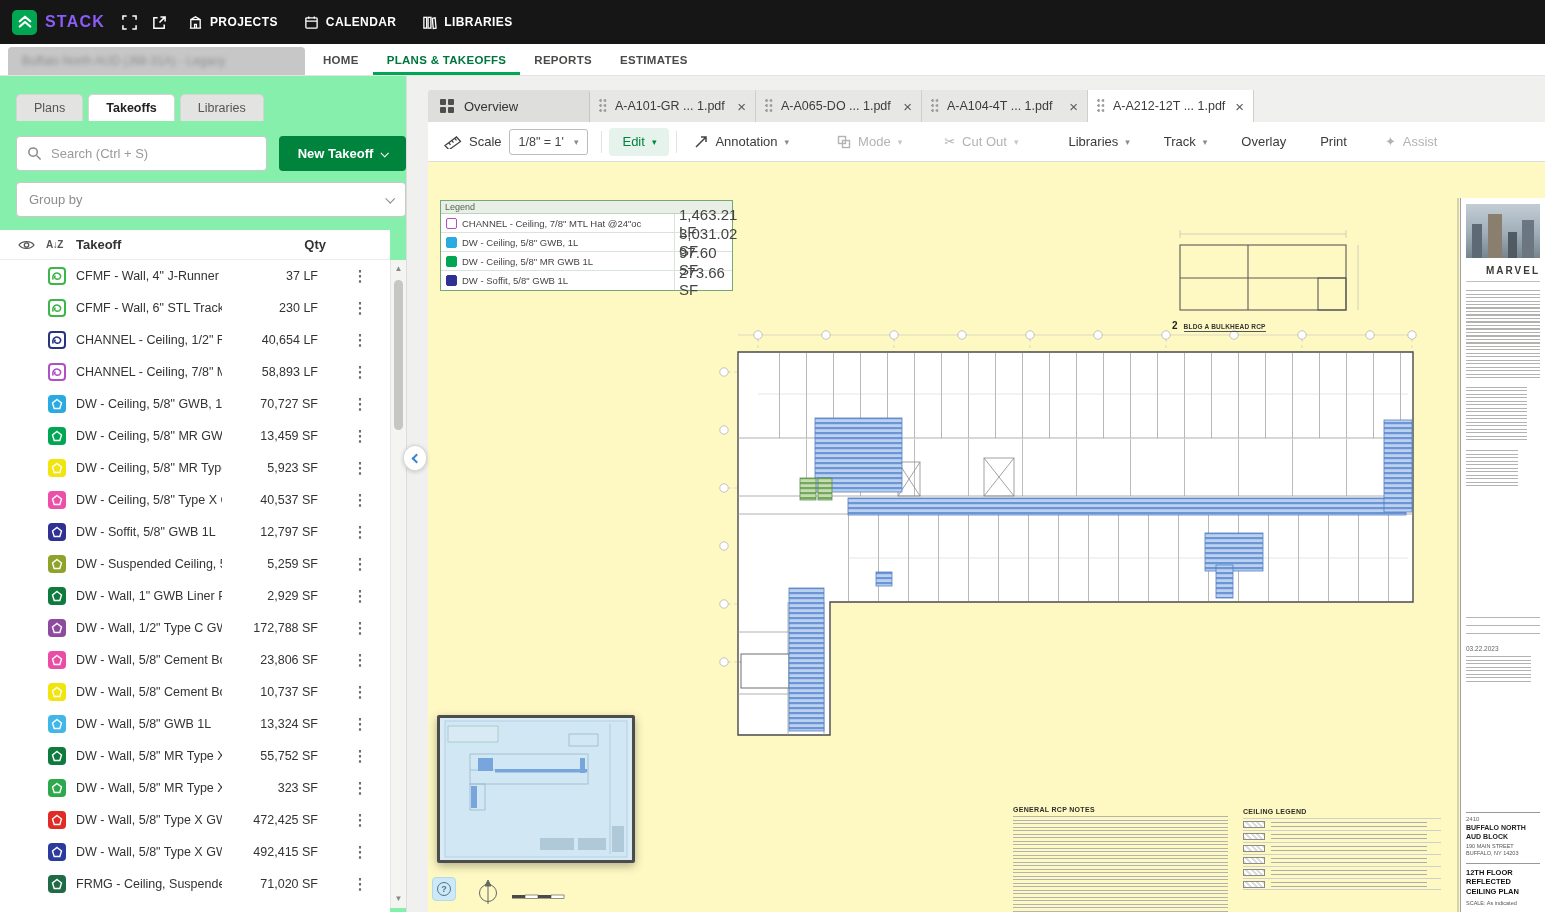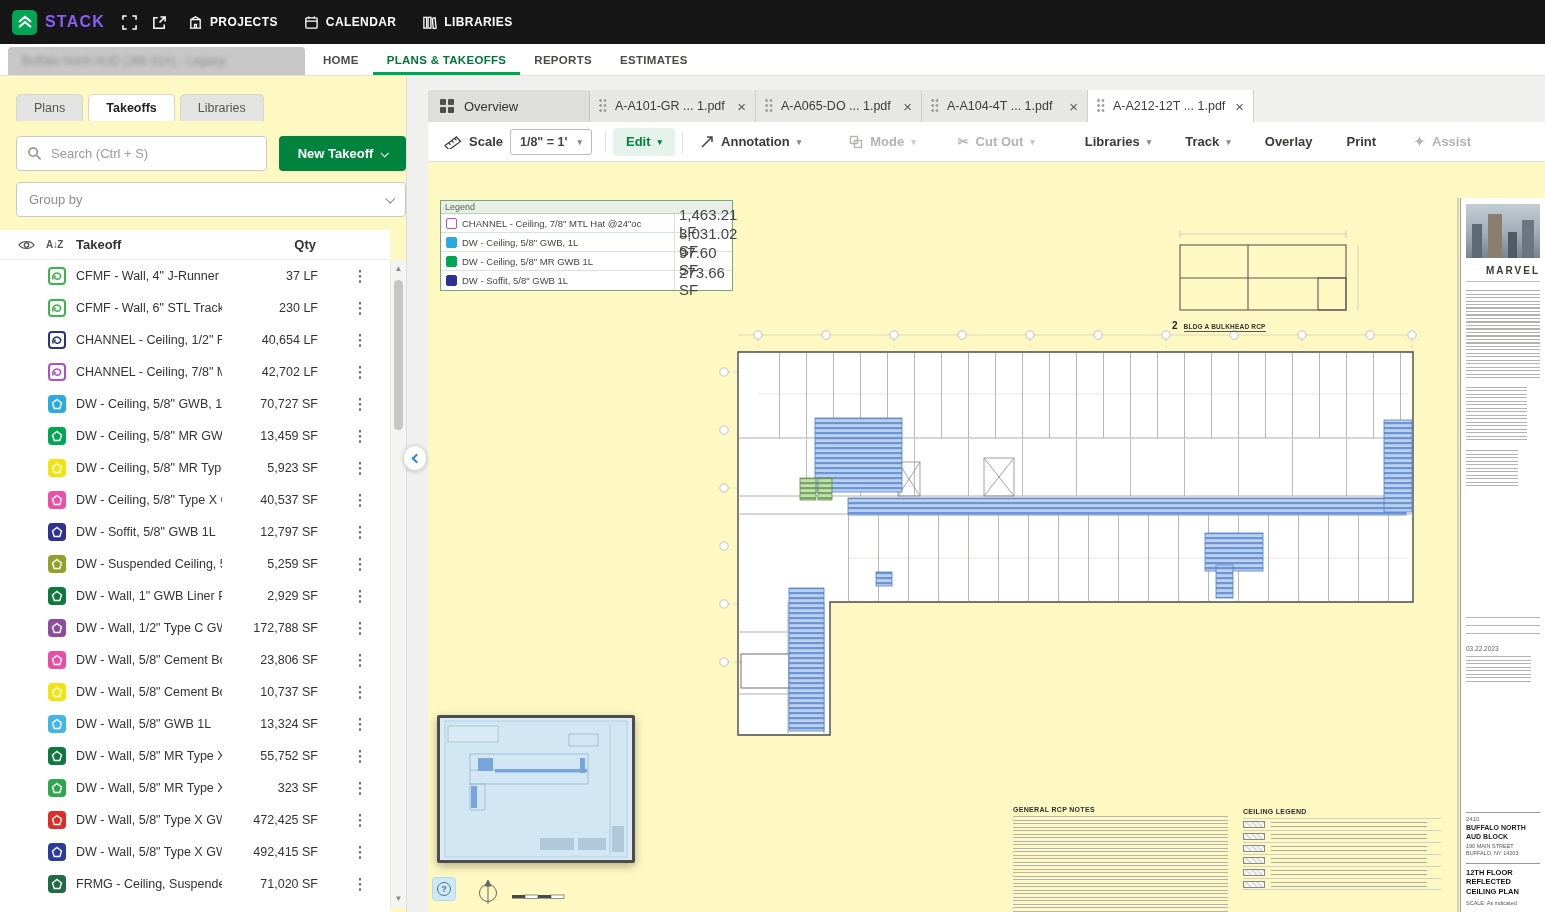--- a/index.html
+++ b/index.html
@@ -18,39 +18,39 @@
 
   
   .projectnav { position:absolute; top:44px; left:0; width:100%; height:32px; background:#fff; border-bottom:1px solid #e3e3e1; display:flex; align-items:stretch; }
   .ghost-tab { width:297px; margin:3px 0 0 8px; background:#c7c7c7; border-radius:4px 4px 0 0; display:flex; align-items:center; padding:0 14px; overflow:hidden; }
   .ghost-tab span { color:#8f8f8f; font-size:12px; filter:blur(2.2px); white-space:nowrap; }
   .pn-tabs { display:flex; margin-left:4px; }
   .pn-tab { display:flex; align-items:center; padding:0 14px; font-size:11.5px; font-weight:bold; letter-spacing:.3px; color:#4a4a48; cursor:pointer; }
   .pn-tab.active { color:#00753d; box-shadow:inset 0 -3px 0 #00A651; }
 
   
-  .sidebar { position:absolute; left:0; top:76px; width:407px; height:836px; background:#fef9c3; border-right:1px solid #dcdcda; }
+  .sidebar { position:absolute; left:0; top:76px; width:407px; height:836px; background:#86efac; border-right:1px solid #dcdcda; }
   .sb-tabs { position:absolute; left:16px; top:18px; display:flex; gap:5px; }
   .sb-tab { height:27px; padding:0 17px; display:flex; align-items:center; font-size:12.5px; color:#555; background:#e3e3e1; border:1px solid #d5d5d3; border-bottom:none; border-radius:5px 5px 0 0; cursor:pointer; }
   .sb-tab.active { background:#fff; color:#222; font-weight:bold; }
   .search { position:absolute; left:16px; top:60px; width:251px; height:35px; background:#fff; border:1px solid #c9c9c7; border-radius:4px; display:flex; align-items:center; padding:0 10px; gap:9px; }
   .search input { border:none; outline:none; flex:1; font-size:13px; color:#333; font-family:inherit; background:transparent; }
   .search input::placeholder { color:#9a9a98; }
   .newtk { position:absolute; left:279px; top:60px; width:127px; height:35px; background:#00843D; color:#fff; font-weight:bold; font-size:13px; border:none; border-radius:4px; display:flex; align-items:center; justify-content:center; gap:8px; font-family:inherit; cursor:pointer; }
   .groupby { position:absolute; left:16px; top:106px; width:390px; height:35px; background:#fff; border:1px solid #c9c9c7; border-radius:4px; display:flex; align-items:center; padding:0 12px; color:#8d8d8b; font-size:13px; cursor:pointer; }
   .chev { width:7px; height:7px; border-right:1.6px solid currentColor; border-bottom:1.6px solid currentColor; transform:rotate(45deg) translateY(-1px); display:inline-block; }
   .groupby .chev { margin-left:auto; color:#8a8a88; }
   .newtk .chev { border-color:#fff; width:6px; height:6px; }
 
   .tk-panel { position:absolute; left:0; top:154px; width:390px; bottom:0; background:#fff; overflow:hidden; }
   .tk-head { display:flex; align-items:center; height:30px; padding-left:18px; font-weight:bold; font-size:13px; color:#333; border-bottom:1px solid #ececea; }
   .eye-btn { width:22px; display:flex; align-items:center; }
   .sort-btn { width:24px; margin:0 6px 0 6px; font-size:10px; font-weight:bold; color:#555; letter-spacing:-.5px; }
   .tk-head .h-label { flex:1; }
-  .tk-head .h-qty { width:92px; text-align:right; margin-right:32px; }
+  .tk-head .h-qty { width:92px; text-align:right; margin-right:22px; }
   .tk-head .h-spacer { width:24px; margin-right:18px; }
   .tk-row { display:flex; align-items:center; height:32px; padding:0 18px 0 48px; background:#fff; cursor:pointer; }
   .swatch { width:18px; height:18px; border-radius:4px; flex:none; display:flex; align-items:center; justify-content:center; margin-right:10px; }
   .swatch.linear { border:2px solid var(--c); background:#fff; color:var(--c); }
   .swatch.area { background:var(--c); }
   .swatch .gl { width:12px; height:12px; display:none; }
   .swatch.linear .glyph-linear { display:block; }
   .swatch.area .glyph-area { display:block; }
   .tk-label { flex:1; font-size:12.5px; color:#333; white-space:nowrap; overflow:hidden; margin-right:4px; }
   .tk-qty { width:92px; text-align:right; font-size:12.5px; color:#333; margin-right:30px; white-space:nowrap; }
@@ -70,21 +70,21 @@
   .doctabs { margin:14px 0 0 21px; height:32px; display:flex; align-items:stretch; }
   .dt-overview { width:162px; background:#dededc; border-right:1px solid #c6c6c4; display:flex; align-items:center; padding:0 12px; gap:10px; font-size:13px; color:#333; border-radius:3px 3px 0 0; cursor:pointer; }
   .gridicon { width:14px; height:14px; display:grid; grid-template-columns:6px 6px; grid-template-rows:6px 6px; gap:2px; }
   .gridicon i { background:#4e4e4c; border-radius:1px; }
   .doctab { width:166px; background:#e7e7e5; border-right:1px solid #cfcfcd; display:flex; align-items:center; padding:0 9px; font-size:12.5px; color:#3c3c3a; cursor:pointer; }
   .doctab.active { background:#fff; }
   .draghandle { width:9px; height:15px; margin-right:7px; background-image:radial-gradient(circle at 1.5px 1.5px, #9c9c9a 1.2px, transparent 1.5px); background-size:4.5px 5px; flex:none; cursor:grab; }
   .dt-label { flex:1; overflow:hidden; white-space:nowrap; }
   .dt-close { font-size:15px; color:#5a5a58; margin-left:4px; cursor:pointer; }
 
-  .toolbar { margin-left:21px; height:40px; background:#fff; border-bottom:1px solid #dddddb; display:flex; align-items:center; padding:0 10px; font-size:13px; color:#3a3a38;font-weight:bold; }
+  .toolbar { margin-left:21px; height:40px; background:#fff; border-bottom:1px solid #dddddb; display:flex; align-items:center; padding:0 10px; font-size:13px; color:#3a3a38; }
   .tb-group { display:flex; align-items:center; gap:7px; padding:0 6px; }
   .tb-sep { width:1px; height:22px; background:#e2e2e0; margin:0 7px; }
   .tb-select { border:1px solid #bcbcba; border-radius:3px; height:26px; display:flex; align-items:center; padding:0 9px; gap:10px; font-size:12.5px; color:#444; cursor:pointer; }
   .tb-edit { background:#e6f3ec; color:#00843D; border-radius:4px; height:28px; display:flex; align-items:center; padding:0 13px; gap:7px; cursor:pointer; }
   .tb-item { display:flex; align-items:center; gap:7px; padding:0 10px; height:28px; cursor:pointer; }
   .tb-item.disabled { color:#b3b3b1; cursor:default; }
   .caret { font-size:9px; color:#8a8a88; }
   .tb-edit .caret { color:#00843D; }
   .tb-item.disabled .caret { color:#c6c6c4; }
   .glyph { font-size:13px; }
@@ -293,21 +293,21 @@
           </div>
 
           <div class="tk-row">
             <span class="swatch linear" style="--c: #b14fc5;">
               <svg class="gl glyph-linear" viewBox="0 0 12 12">
                 <path d="M2,9 C1,4 5,1.8 8.2,3.8 C11.2,5.8 9.2,10 5.2,9 C3.6,8.6 3.2,7 4.2,6.2" fill="none" stroke="currentColor" stroke-width="1.5" stroke-linecap="round"></path>
               </svg>
 
             </span>
             <span class="tk-label">CHANNEL - Ceiling, 7/8" MT...</span>
-            <span class="tk-qty">42,702 LF</span>
+            <span class="tk-qty">58,893 LF</span>
             <span class="kebab">⋮</span>
           </div>
 
           <div class="tk-row">
             <span class="swatch area" style="--c: #29abe2;">
 
               <svg class="gl glyph-area" viewBox="0 0 12 12">
                 <path d="M6 1.5 L10.5 5 L8.8 10.5 L3.2 10.5 L1.5 5 Z" fill="none" stroke="#fff" stroke-width="1.4"></path>
               </svg>
             </span>

